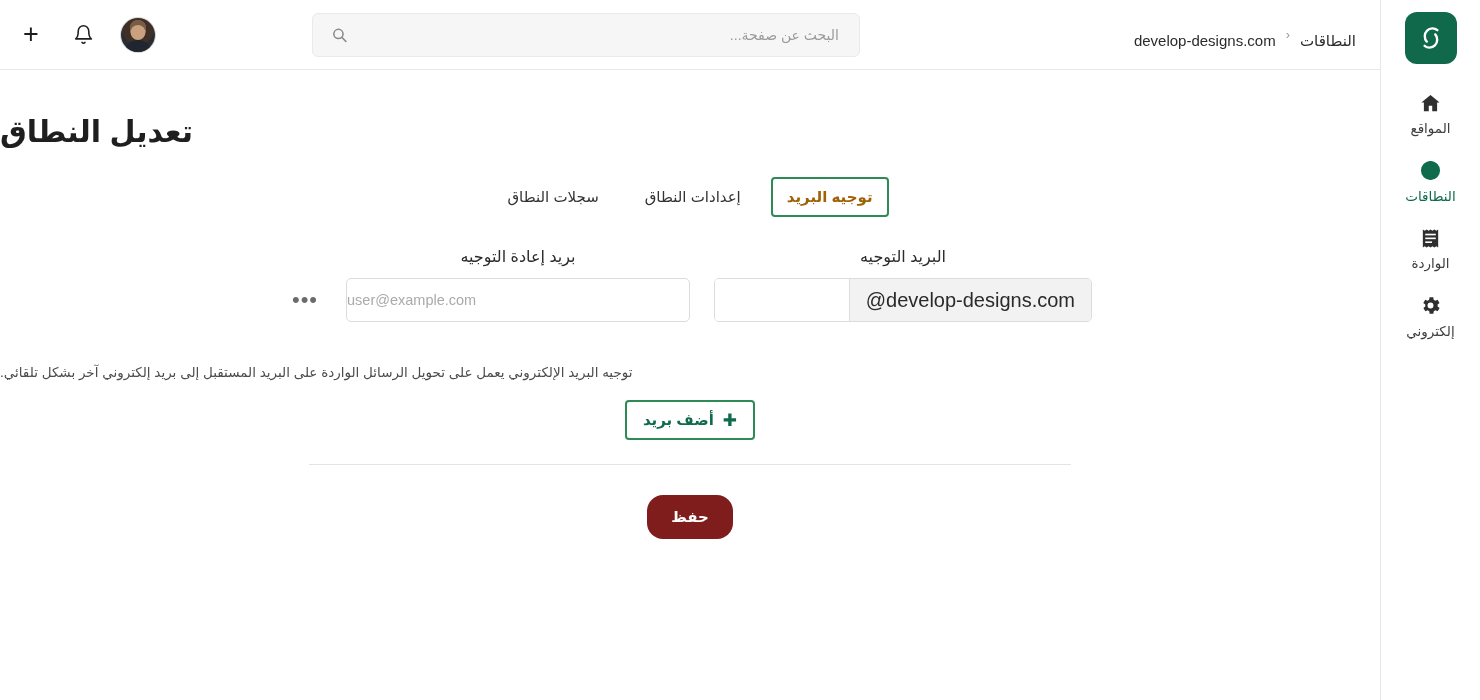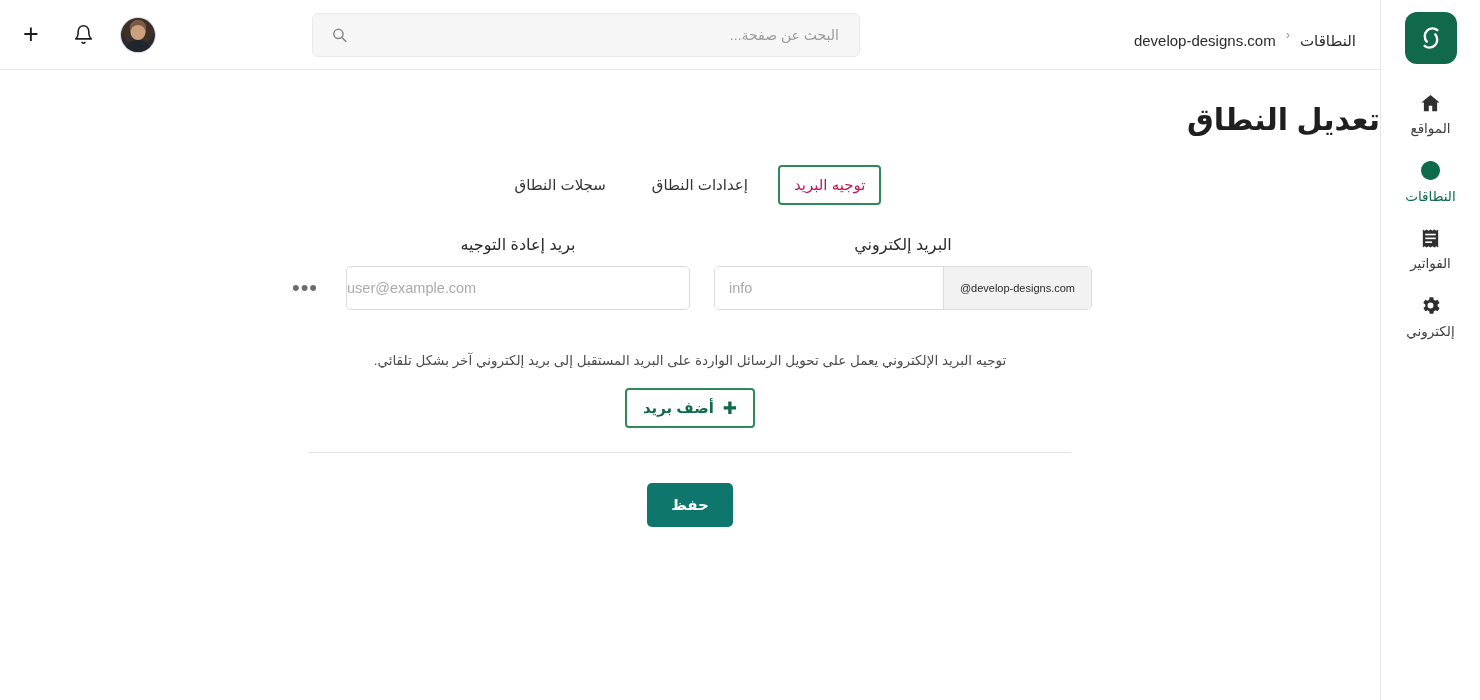--- a/index.html
+++ b/index.html
@@ -174,22 +174,22 @@
     background: #1f2630;
   }
 
   
   .main {
     position: absolute;
     top: 70px; right: 100px; left: 0; bottom: 0;
     overflow: hidden;
   }
   .page-title {
-    margin: 32px 0 0 0;
-    text-align: right;
+    margin: 44px 0 0 0;
+    text-align: left;
     font-size: 30px;
     font-weight: 700;
     color: #1f1f1f;
     letter-spacing: 0;
   }
 
   .tabs {
     margin-top: 28px;
     display: flex;
     justify-content: center;
@@ -200,23 +200,23 @@
     font-size: 15px;
     color: #333333;
     padding: 9px 14px;
     border-radius: 4px;
     border: 2px solid transparent;
     cursor: pointer;
     background: transparent;
     font-family: inherit;
   }
   .tab.active {
-    color: #be185d;
+    color: #a16207;
     border: 2px solid #2e8b57;
-    font-weight: 400;
+    font-weight: 700;
   }
 
   .forward-grid {
     margin-top: 30px;
     display: flex;
     justify-content: center;
     align-items: flex-end;
     gap: 24px;
     direction: rtl;
   }
@@ -236,21 +236,21 @@
     border-radius: 5px;
     overflow: hidden;
     background: #fff;
   }
   .mail-domain {
     background: #f2f2f2;
     border-left: 1px solid #dcdcdc;
     display: flex;
     align-items: center;
     padding: 0 16px;
-    font-size: 11px;
+    font-size: 20px;
     color: #2a2a2a;
     white-space: nowrap;
     direction: ltr;
   }
   .mail-user {
     flex: 1;
     border: none;
     outline: none;
     font-size: 14.5px;
     padding: 0 14px;
@@ -286,21 +286,21 @@
     justify-content: center;
     color: #6b6b6b;
     font-size: 22px;
     letter-spacing: 1px;
     cursor: pointer;
     user-select: none;
   }
 
   .hint {
     margin-top: 42px;
-    text-align: center;
+    text-align: left;
     font-size: 13.5px;
     color: #4c4c4c;
   }
 
   .add-mail-wrap {
     margin-top: 20px;
     display: flex;
     justify-content: center;
   }
   .add-mail-btn {
@@ -326,24 +326,24 @@
     background: #e4e4e4;
   }
 
   .save-wrap {
     margin-top: 30px;
     display: flex;
     justify-content: center;
   }
   .save-btn {
     min-width: 72px;
-    background: #0f766e;
+    background: #7f1d1d;
     color: #ffffff;
     border: none;
-    border-radius: 5px;
+    border-radius: 16px;
     font-size: 15px;
     font-weight: 700;
     padding: 13px 24px;
     cursor: pointer;
     font-family: inherit;
   }
 </style>
 </head>
 <body>
 
@@ -417,21 +417,21 @@
 
       <div class="nav-item">
         <span class="nav-icon">
           <svg width="23" height="23" viewBox="0 0 24 24" fill="#2f2f2f">
             <path d="M4 2.5v19l2-1.4 2 1.4 2-1.4 2 1.4 2-1.4 2 1.4 2-1.4 2 1.4v-19l-2 1.4-2-1.4-2 1.4-2-1.4-2 1.4-2-1.4-2 1.4z"></path>
             <rect x="6.5" y="7" width="11" height="1.7" fill="#ffffff"></rect>
             <rect x="6.5" y="11" width="11" height="1.7" fill="#ffffff"></rect>
             <rect x="6.5" y="15" width="7" height="1.7" fill="#ffffff"></rect>
           </svg>
         </span>
-        <span class="nav-label">الفواتير</span>
+        <span class="nav-label">الواردة</span>
       </div>
 
       <div class="nav-item">
         <span class="nav-icon">
           <svg width="23" height="23" viewBox="0 0 24 24" fill="#2f2f2f">
             <path d="M19.4 13a7.6 7.6 0 0 0 0-2l2-1.5-2-3.4-2.4 1a7.6 7.6 0 0 0-1.7-1l-.4-2.6h-3.9l-.4 2.6a7.6 7.6 0 0 0-1.7 1l-2.4-1-2 3.4L6.6 11a7.6 7.6 0 0 0 0 2l-2 1.5 2 3.4 2.4-1a7.6 7.6 0 0 0 1.7 1l.4 2.6h3.9l.4-2.6a7.6 7.6 0 0 0 1.7-1l2.4 1 2-3.4z"></path>
             <circle cx="12" cy="12" r="3.1" fill="#ffffff"></circle>
           </svg>
         </span>
         <span class="nav-label">إلكتروني</span>
@@ -446,21 +446,21 @@
 
     <div class="tabs">
       <button class="tab active">توجيه البريد</button>
       <button class="tab">إعدادات النطاق</button>
       <button class="tab">سجلات النطاق</button>
     </div>
 
     <div class="forward-grid">
 
       <div class="field-col">
-        <div class="field-label">البريد إلكتروني</div>
+        <div class="field-label">البريد التوجيه</div>
         <div class="mail-input-group">
           <div class="mail-domain">@develop-designs.com</div>
           <input class="mail-user" type="text" placeholder="info" style="">
         </div>
       </div>
 
       <div class="field-col">
         <div class="field-label">بريد إعادة التوجيه</div>
         <input class="redirect-input" type="text" placeholder="user@example.com" style="">
       </div>

